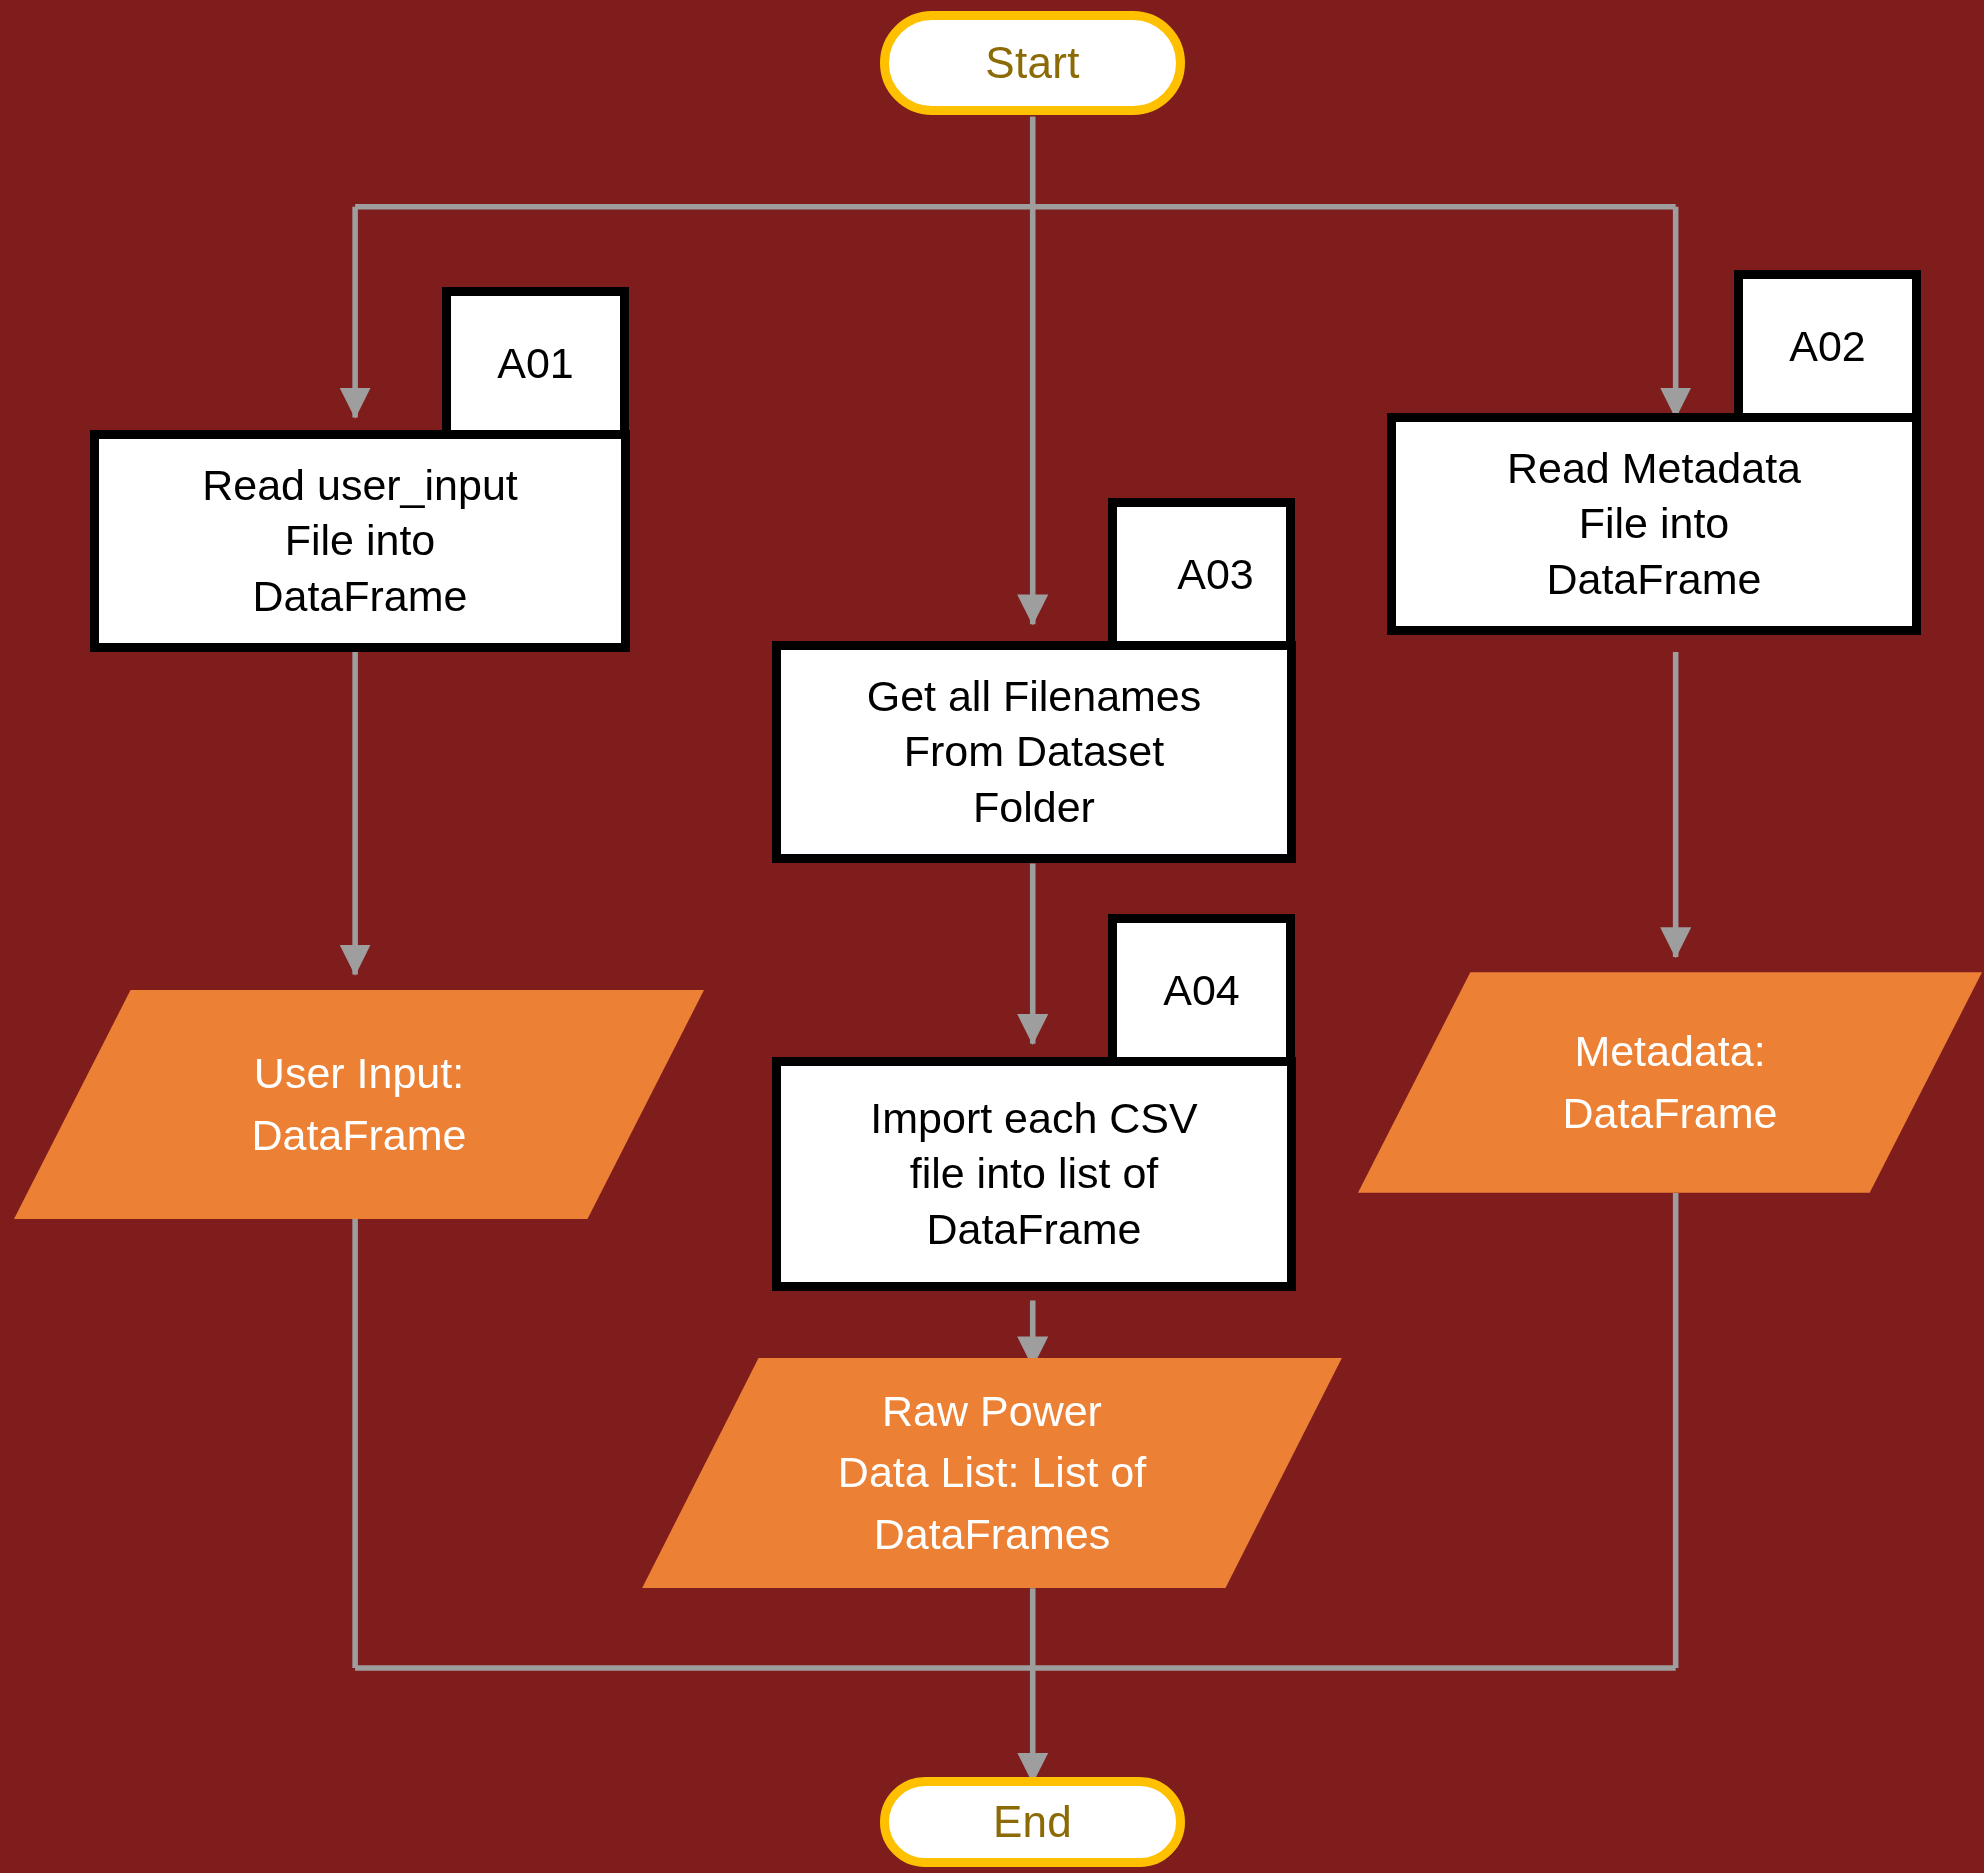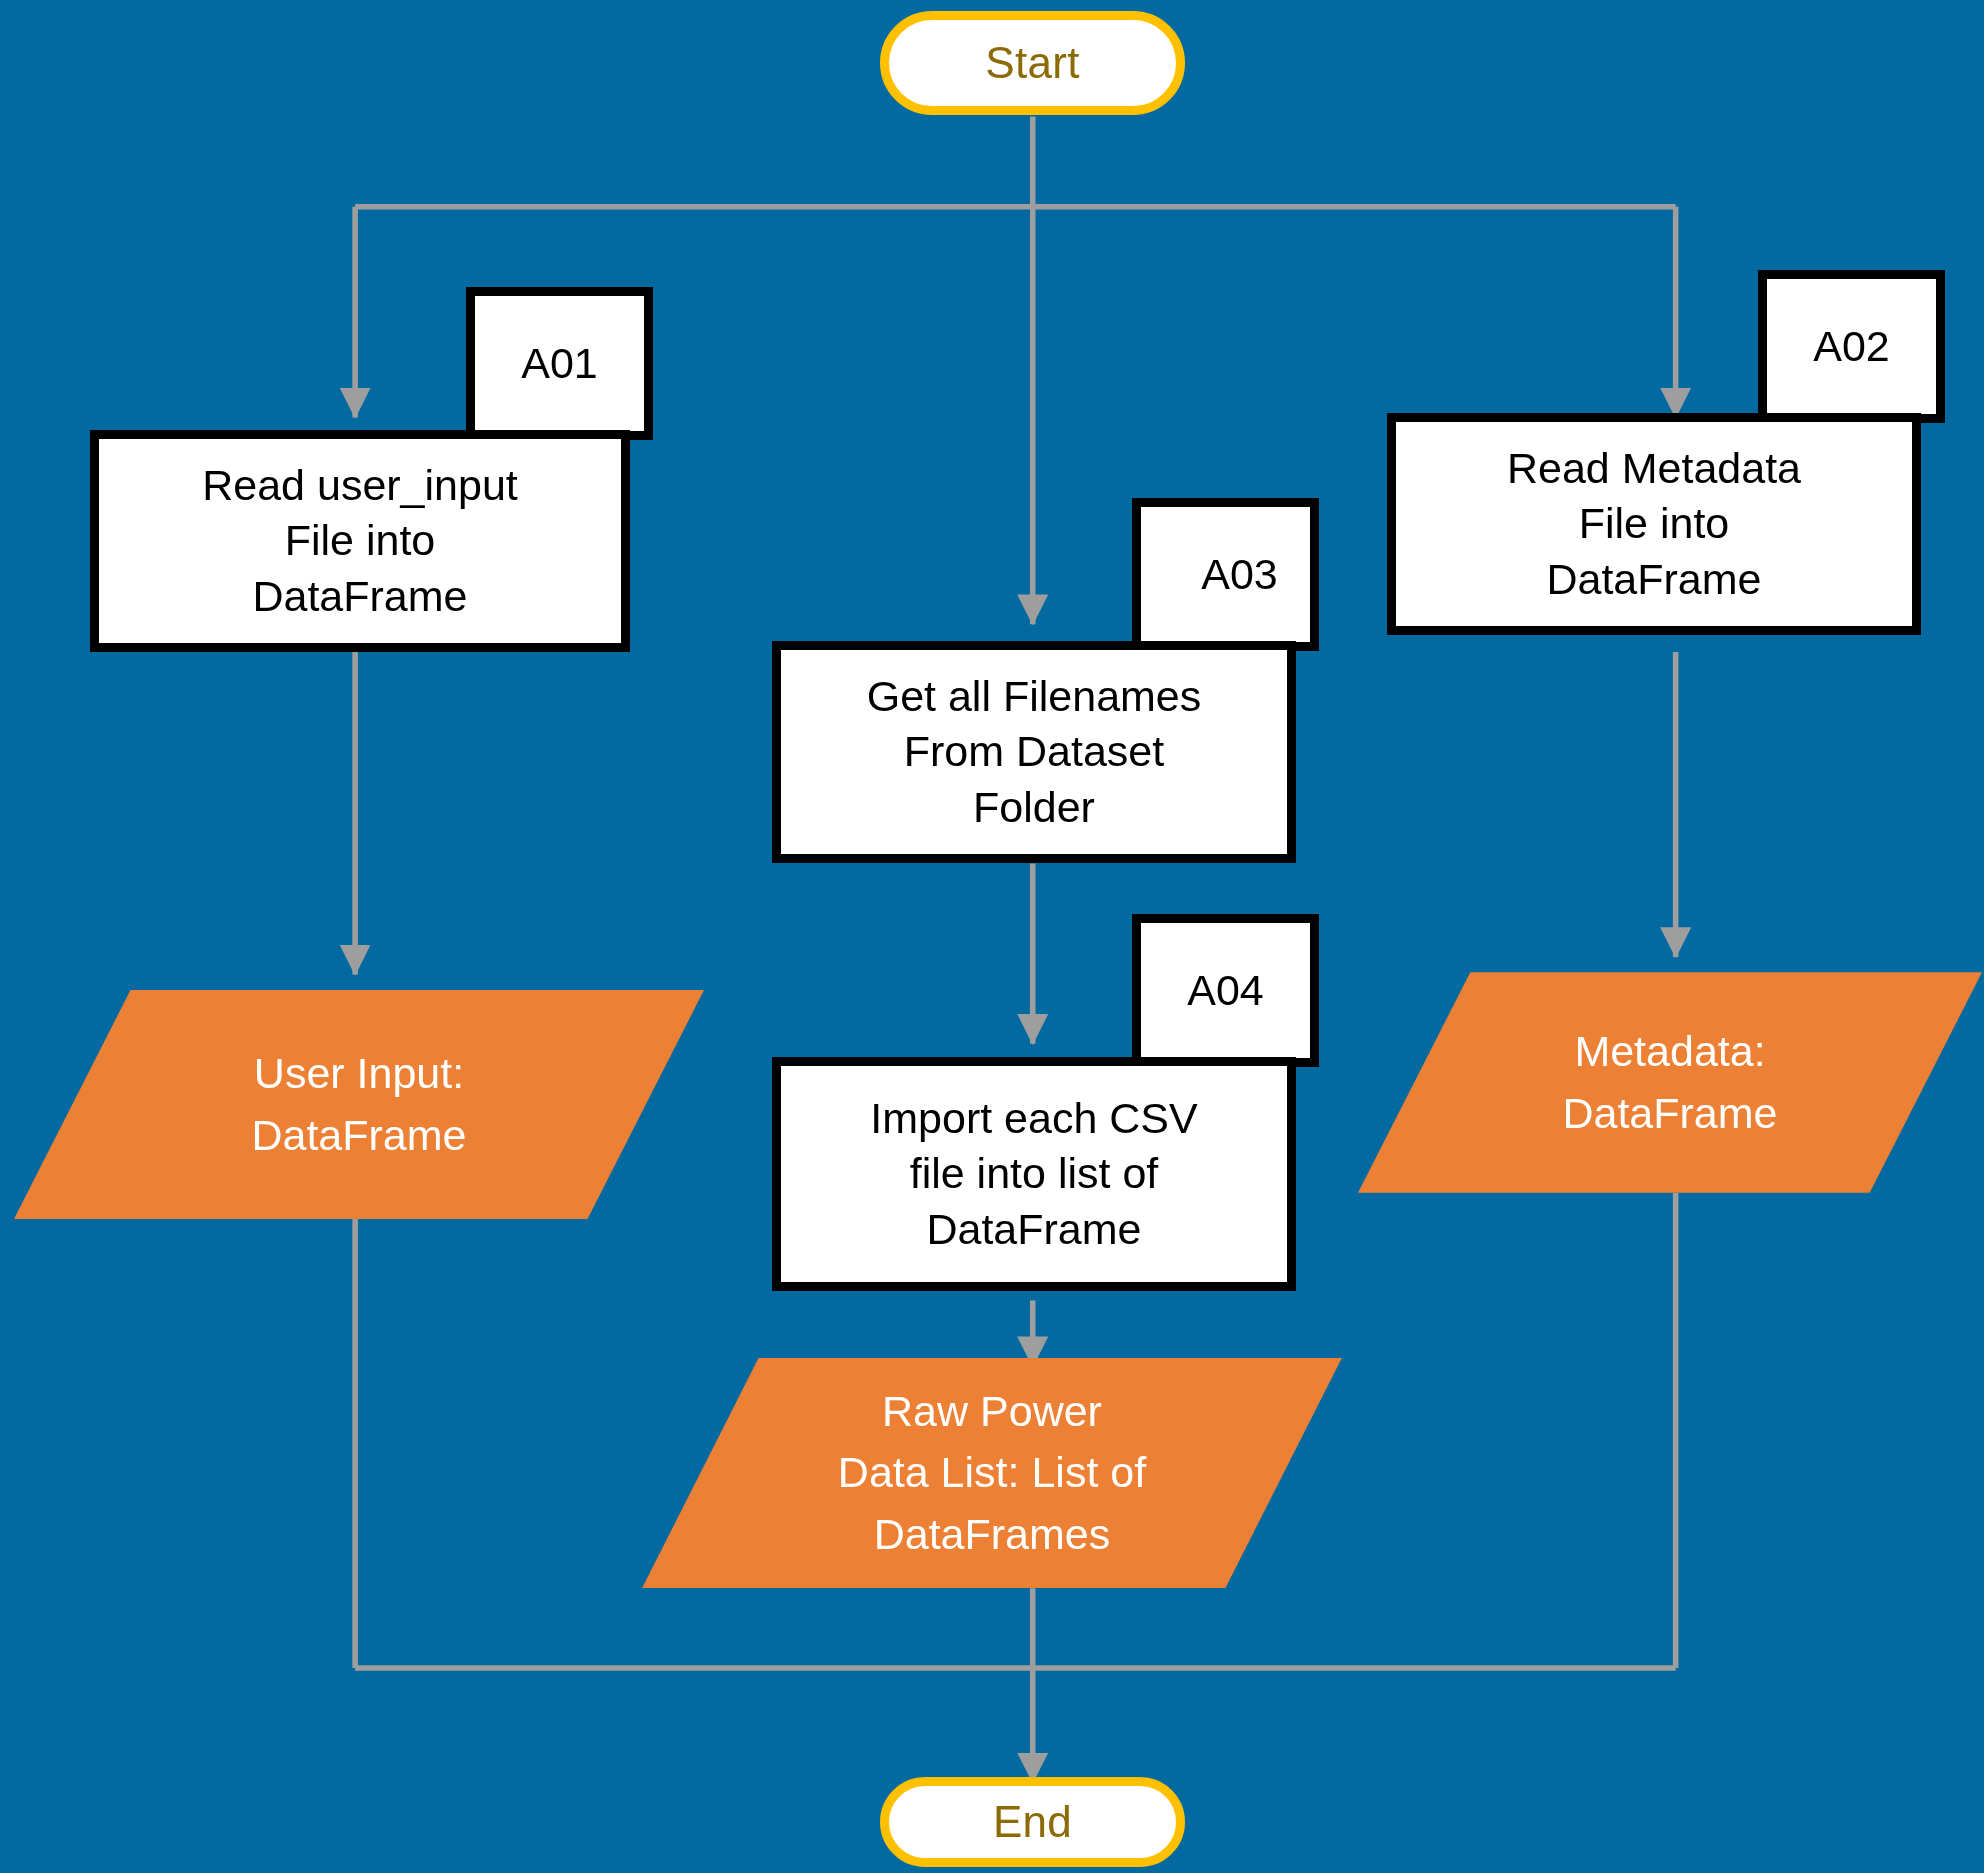--- a/index.html
+++ b/index.html
@@ -4,21 +4,21 @@
 <style>
   html, body {
     margin: 0;
     padding: 0;
     background: #ffffff;
   }
   #stage {
     position: relative;
     width: 1985px;
     height: 1874px;
-    background: #0369a1;
+    background: #7f1d1d;
     font-family: "Liberation Sans", sans-serif;
     overflow: hidden;
   }
   svg.layer {
     position: absolute;
     left: 0;
     top: 0;
     width: 1985px;
     height: 1874px;
   }
@@ -62,21 +62,20 @@
     box-sizing: border-box;
     border: 9.7px solid #000000;
     background: #ffffff;
     display: flex;
     align-items: center;
     justify-content: center;
     color: #000000;
     font-size: 43px;
     line-height: 1;
     z-index: 2;
-    margin-left: 24px;
   }
 
   
   .datawrap {
     position: absolute;
     z-index: 3;
   }
   .datawrap svg { position: absolute; left: 0; top: 0; }
   .datawrap .label {
     position: absolute;

